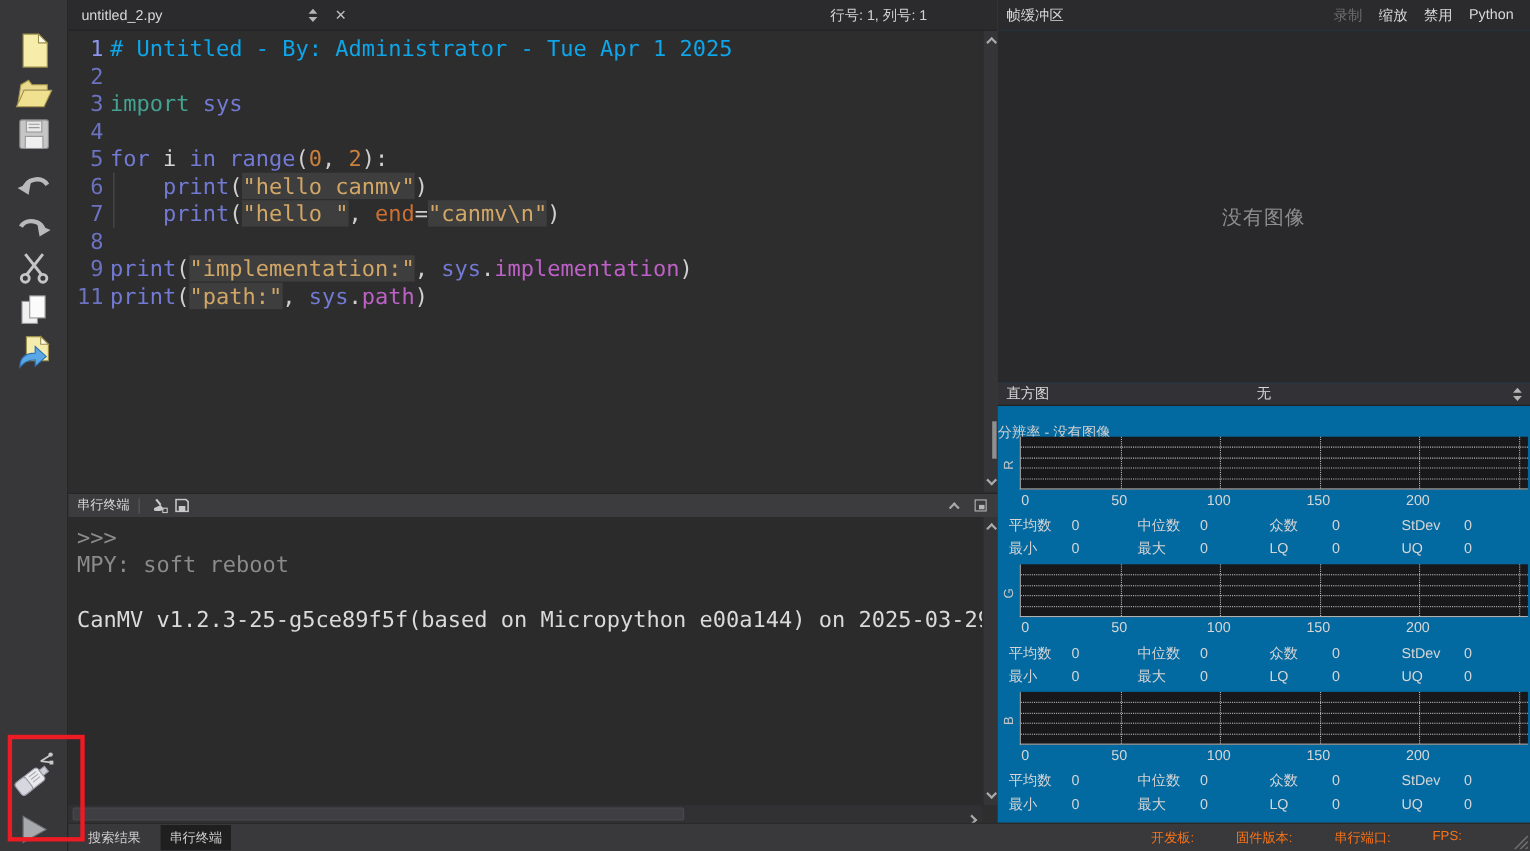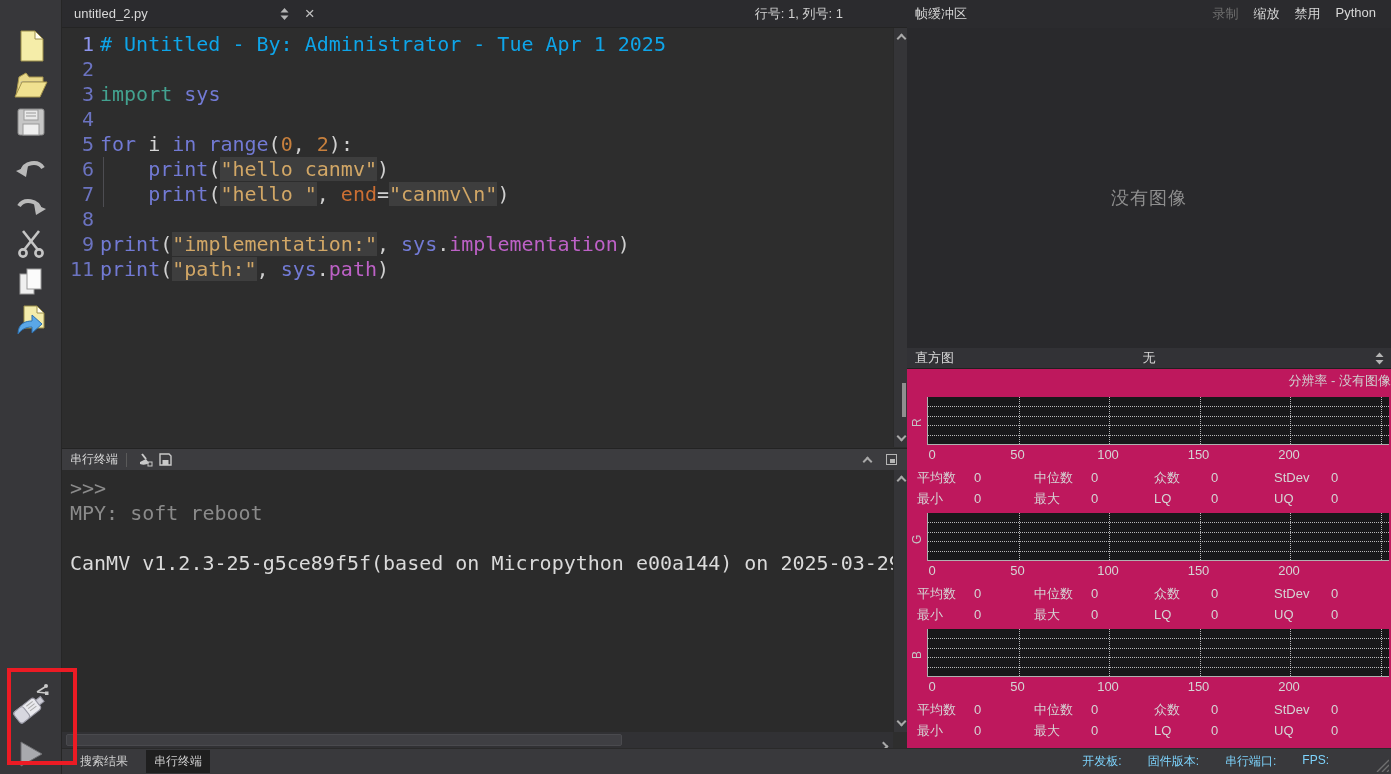--- a/index.html
+++ b/index.html
@@ -65,37 +65,37 @@
   .floatbox { width:11px; height:11px; border:1px solid #b5b5b5; position:relative; }
   .floatbox::after { content:""; position:absolute; right:1px; bottom:1px; width:5px; height:4px;
                      background:#b5b5b5; }
   .terminal { position:absolute; left:0; top:470px; width:831px; height:262px;
               background:#2b2b2b; padding:6px 0 0 8px; overflow:hidden; }
   .tl { height:25px; line-height:25px; white-space:pre;
         font-family:"DejaVu Sans Mono",monospace; font-size:20px; }
   .tl.dim{ color:#8b8b8b; } .tl.bright{ color:#dadada; }
 
   
-  .rpanel { position:absolute; left:907px; top:0; width:484px; height:748px; background:#be185d; }
+  .rpanel { position:absolute; left:907px; top:0; width:484px; height:748px; background:#0369a1; }
   .fbhdr { position:absolute; left:0; top:0; width:484px; height:28px; background:#2b2b2e;
            display:flex; align-items:center; font-size:13px; }
   .fbhdr .title { margin-left:8px; color:#d8d8d8; }
   .fbhdr .spacer { flex:1; }
   .fb-act { margin-right:15px; color:#d8d8d8; cursor:pointer; }
   .fb-act.disabled { color:#6e6e6e; cursor:default; }
   .fbarea { position:absolute; left:0; top:28px; width:484px; height:320px; background:#29292c; }
   .fb-placeholder { position:absolute; left:0; top:158px; width:484px; text-align:center;
                     font-size:18px; color:#8e8e8e; letter-spacing:1px; }
   .histrow { position:absolute; left:0; top:348px; width:484px; height:21px; background:#323236;
              border-bottom:1px solid #202020; display:flex; align-items:center;
              font-size:13px; cursor:pointer; }
   .histrow .title { margin-left:8px; color:#d8d8d8; }
   .histrow .val { position:absolute; left:0; width:100%; text-align:center; color:#d8d8d8; }
   .histrow .spin { position:absolute; right:7px; top:4px; }
-  .hist-sub { position:absolute; left:0; top:372px; width:484px; text-align:right;
+  .hist-sub { position:absolute; left:0; top:384px; width:484px; text-align:left;
               font-size:13px; color:#d0d0d0; }
 
   .chan { position:absolute; left:0; width:484px; height:118px; }
   .chan-label { position:absolute; left:3px; top:8px; width:14px; height:40px;
                 writing-mode:vertical-rl; transform:rotate(180deg);
                 font-size:12px; color:#c5c5c5; text-align:center; }
   .plot { position:absolute; left:20px; top:2px; width:462px; height:48px;
           background:#18181a; border-left:1px solid #b0b0b0; border-bottom:1px solid #b0b0b0; }
   .gh { position:absolute; left:0; width:100%; border-top:1px dotted rgba(225,225,225,.8); }
   .gv { position:absolute; top:0; height:100%; border-left:1px dotted rgba(225,225,225,.8); }
@@ -106,21 +106,21 @@
   .scell { position:relative; font-size:13px; line-height:21px; color:#d5d5d5; }
   .scell .v { position:absolute; left:57px; }
 
   
   .statusbar { position:absolute; left:62px; top:748px; width:1329px; height:26px;
                background:#39393c; border-top:1px solid #2a2a2a;
                display:flex; align-items:center; font-size:12px; }
   .sb-tab { margin-left:10px; padding:3px 8px; color:#cfcfcf; cursor:pointer; }
   .sb-tab.active { background:#1f1f1f; }
   .sb-spacer { flex:1; }
-  .sb-fields { display:flex; gap:26px; margin-right:62px; color:#7dd3fc;margin-left:16px; }
+  .sb-fields { display:flex; gap:38px; margin-right:62px; color:#f97316;margin-left:16px; }
   .grip { position:absolute; right:2px; bottom:2px; }
 
   
   .annot { position:absolute; left:7px; top:668px; width:70px; height:97px;
            border:4px solid #ec1b24; z-index:50; pointer-events:none; }
 
   svg { display:block; }
 </style>
 </head>
 <body>

